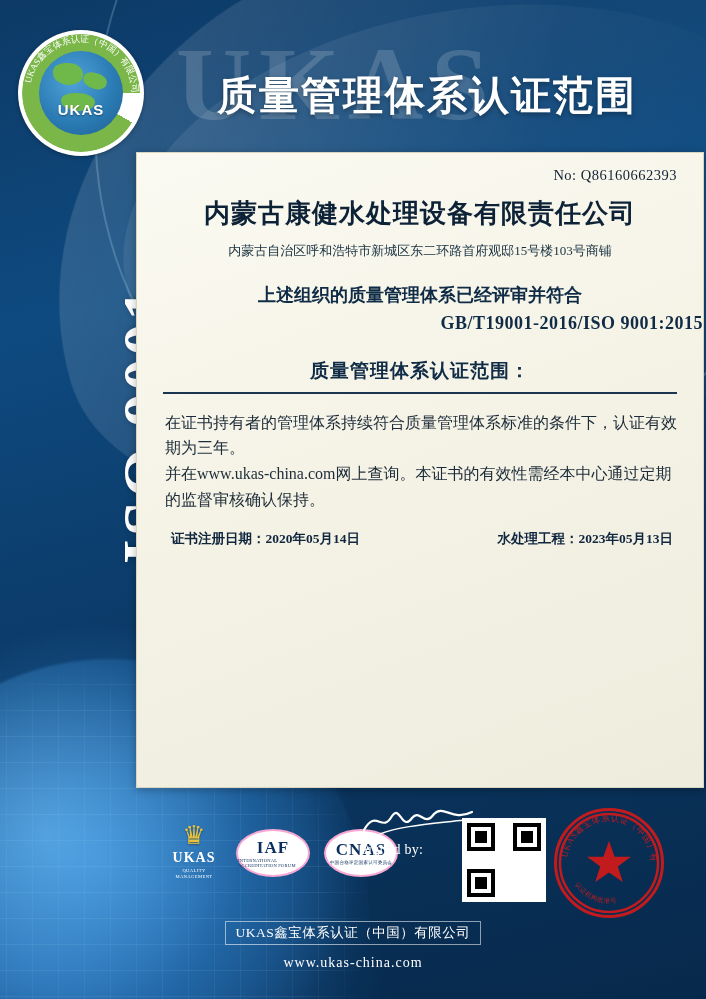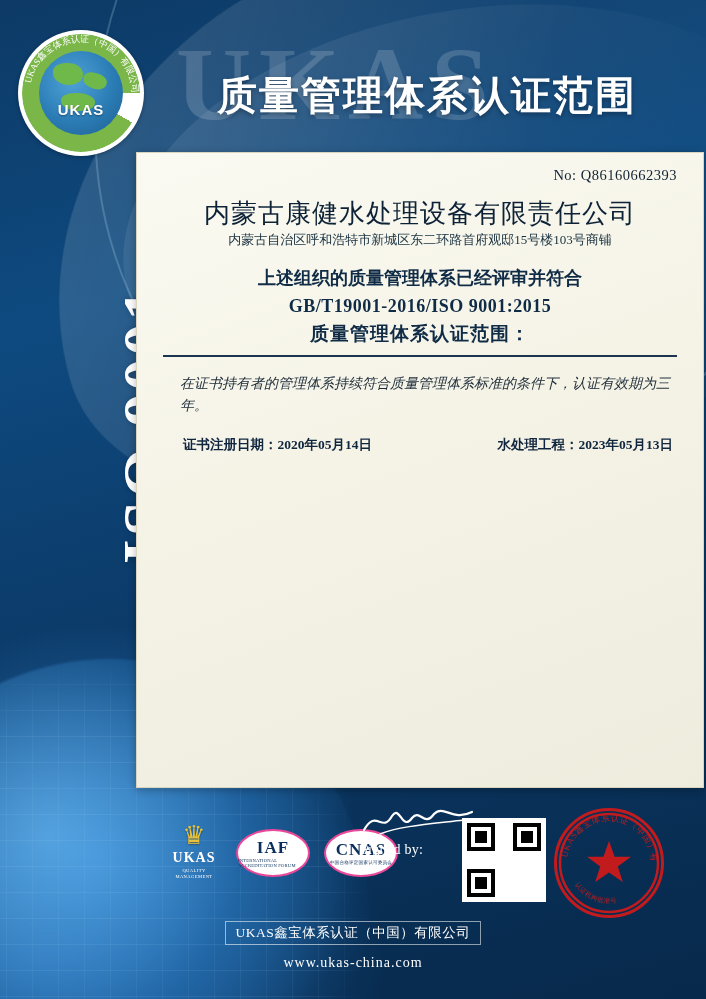--- a/index.html
+++ b/index.html
@@ -213,45 +213,48 @@
     font-family: "Liberation Serif", serif;
     font-weight: bold;
     font-size: 20px;
     color: #10263f;
     letter-spacing: 6px;
   }
   .company {
     margin-top: 12px;
     text-align: center;
     font-family: "Liberation Serif", serif;
-    font-weight: normal;
+    font-weight: bold;
     font-size: 26px;
     color: #0d2236;
     letter-spacing: 1px;
   }
   .address {
+    margin-top: 11px;
     text-align: center;
     font-family: "Liberation Serif", serif;
     font-size: 13px;
     color: #17303f;
   }
   .statement {
-    margin-top: 16px;
+    margin-top: 22px;
     text-align: center;
     font-family: "Liberation Serif", serif;
     font-weight: bold;
     font-size: 18px;
     color: #0f2b45;
     line-height: 1.55;
   }
   .statement .std {
     font-family: "Liberation Serif", serif;
     letter-spacing: 0.5px;
+    text-align: right;
   }
   .scope-head {
+    margin-top: 20px;
     text-align: center;
     font-family: "Liberation Serif", serif;
     font-weight: bold;
     font-size: 19px;
     color: #0f2b45;
     letter-spacing: 1px;
   }
   .rule {
     margin: 8px 26px 0 26px;
     height: 2px;
@@ -261,29 +264,28 @@
     margin: 8px 24px 0 24px;
     font-family: "Liberation Serif", serif;
     font-weight: bold;
     font-size: 15.3px;
     color: #102a42;
     line-height: 1.52;
     text-align: justify;
     letter-spacing: 0.2px;
   }
   .note {
-    margin: 16px 26px 0 43px;
-    font-family: "Liberation Serif", serif;
-    font-size: 14px;
+    margin: 16px 26px 0 28px;
+    font-family: "Liberation Serif", serif;
+    font-size: 16px;
     color: #1c2b38;
     line-height: 1.6;
-    font-style: italic;
   }
   .dates {
-    margin: 18px 30px 0 46px;
+    margin: 18px 30px 0 34px;
     display: flex;
     justify-content: space-between;
     font-family: "Liberation Serif", serif;
     font-weight: bold;
     font-size: 13.5px;
     color: #10263f;
   }
 
   
   .footer-zone {
@@ -323,21 +325,21 @@
     font-size: 4.6px;
     letter-spacing: 0.4px;
     line-height: 6px;
     margin-top: 2px;
   }
   .badge-oval {
     width: 70px;
     height: 44px;
     border-radius: 50%;
     background: #ffffff;
-    border: 2px solid #ec4899;
+    border: 2px solid #f9a8d4;
     display: flex;
     flex-direction: column;
     align-items: center;
     justify-content: center;
     font-family: "Liberation Serif", serif;
   }
   .badge-oval .big {
     font-weight: bold;
     font-size: 17px;
     color: #0a2f5c;
@@ -489,20 +491,21 @@
     <div class="statement">
       <div>上述组织的质量管理体系已经评审并符合</div>
       <div class="std">GB/T19001-2016/ISO 9001:2015</div>
     </div>
 
     <div class="scope-head">质量管理体系认证范围：</div>
     <div class="rule"></div>
 
     <div class="note">
       <div>在证书持有者的管理体系持续符合质量管理体系标准的条件下，认证有效期为三年。</div>
+      <div>并在www.ukas-china.com网上查询。本证书的有效性需经本中心通过定期的监督审核确认保持。</div>
     </div>
 
     <div class="dates">
       <div>
         <span>证书注册日期：</span><span>2020年05月14日</span>
       </div>
       <div>
         <span>水处理工程：</span><span>2023年05月13日</span>
       </div>
     </div>

